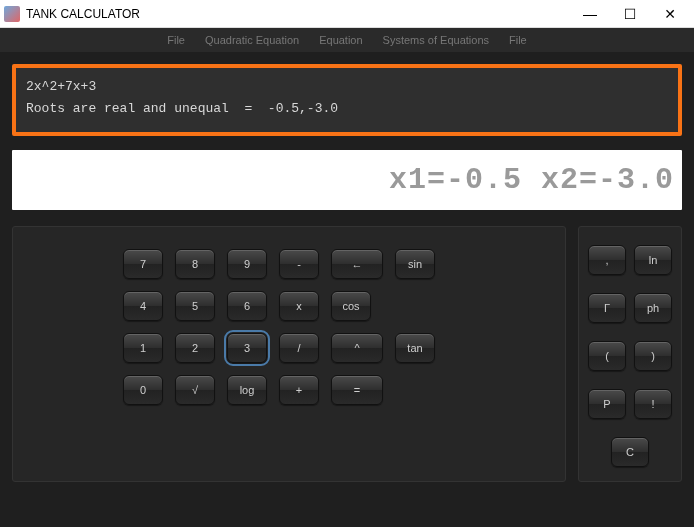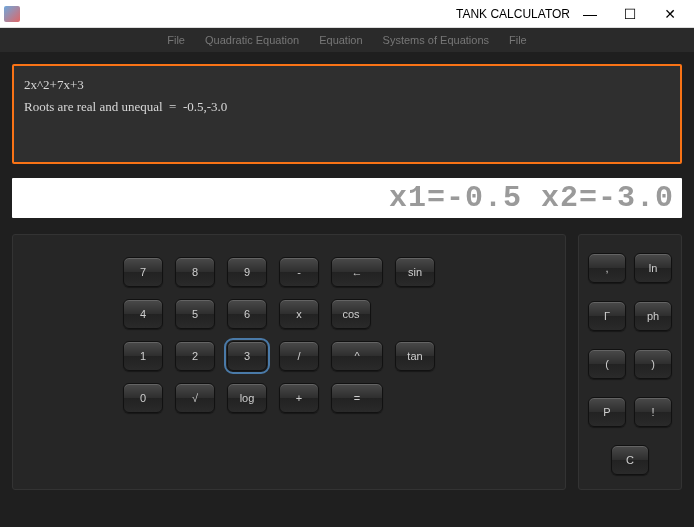--- a/index.html
+++ b/index.html
@@ -10,21 +10,20 @@
     font-family: Arial, sans-serif;
     overflow: hidden;
   }
   .titlebar {
     height: 28px;
     background: #fff;
     display: flex;
     align-items: center;
     padding: 0 4px;
     border-bottom: 1px solid #ddd;
-    text-align: right;
   }
   .titlebar .app-icon {
     width: 16px;
     height: 16px;
     background: linear-gradient(135deg,#6fa8dc,#e06666);
     border-radius: 2px;
     margin-right: 6px;
   }
   .titlebar .title {
     font-size: 12px;
@@ -56,34 +55,34 @@
     color: #777;
     font-size: 11px;
   }
   .app-body {
     background: #1f1f1f;
     height: calc(527px - 28px - 24px);
     padding: 12px;
   }
   .history {
     background: #2f2f2f;
-    border: 2px solid #f97316;
+    border: 4px solid #f97316;
     border-radius: 2px;
-    height: 100px;
+    height: 72px;
     padding: 8px 10px;
     color: #d8d8d8;
-    font-family: Liberation Serif, serif;
+    font-family: Liberation Mono, monospace;
     font-size: 13px;
     line-height: 1.7;
     white-space: pre;
   }
   .display {
     margin-top: 14px;
     background: #fff;
-    height: 40px;
+    height: 60px;
     border-radius: 1px;
     display: flex;
     align-items: center;
     justify-content: flex-end;
     padding: 0 8px;
     color: #9a9a9a;
     font-family: "Courier New", monospace;
     font-size: 30px;
     font-weight: bold;
     letter-spacing: 1px;

